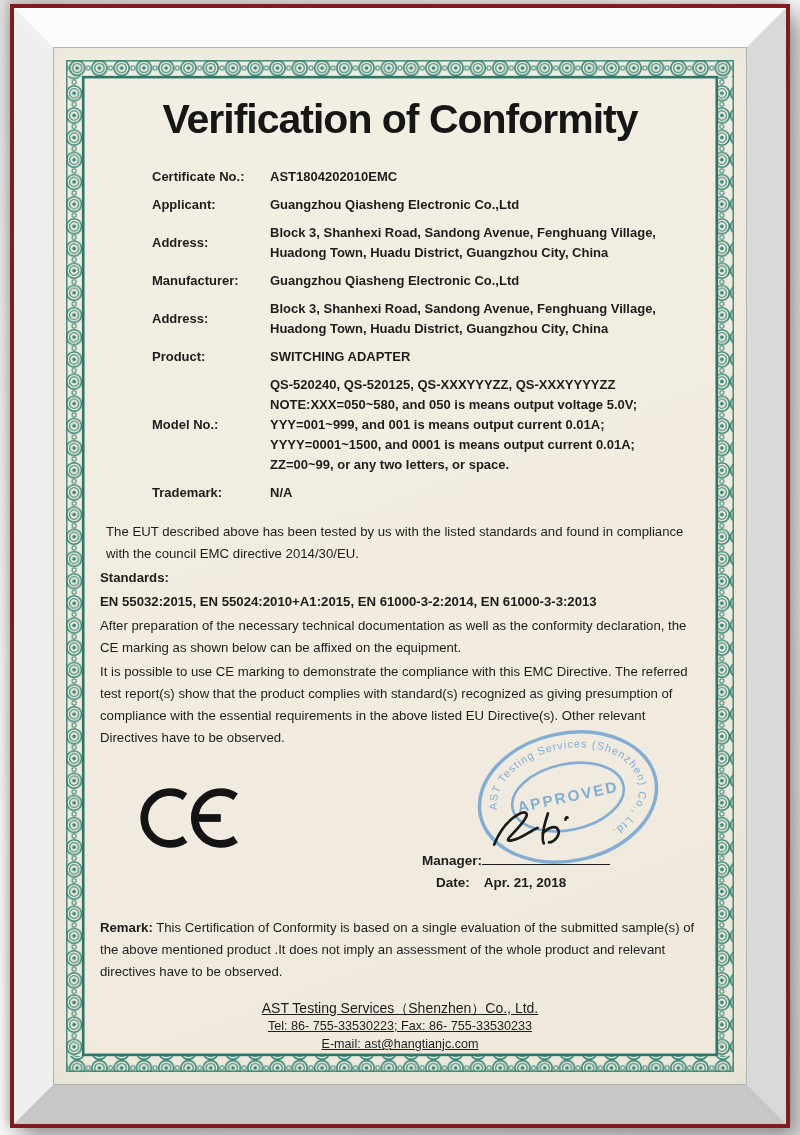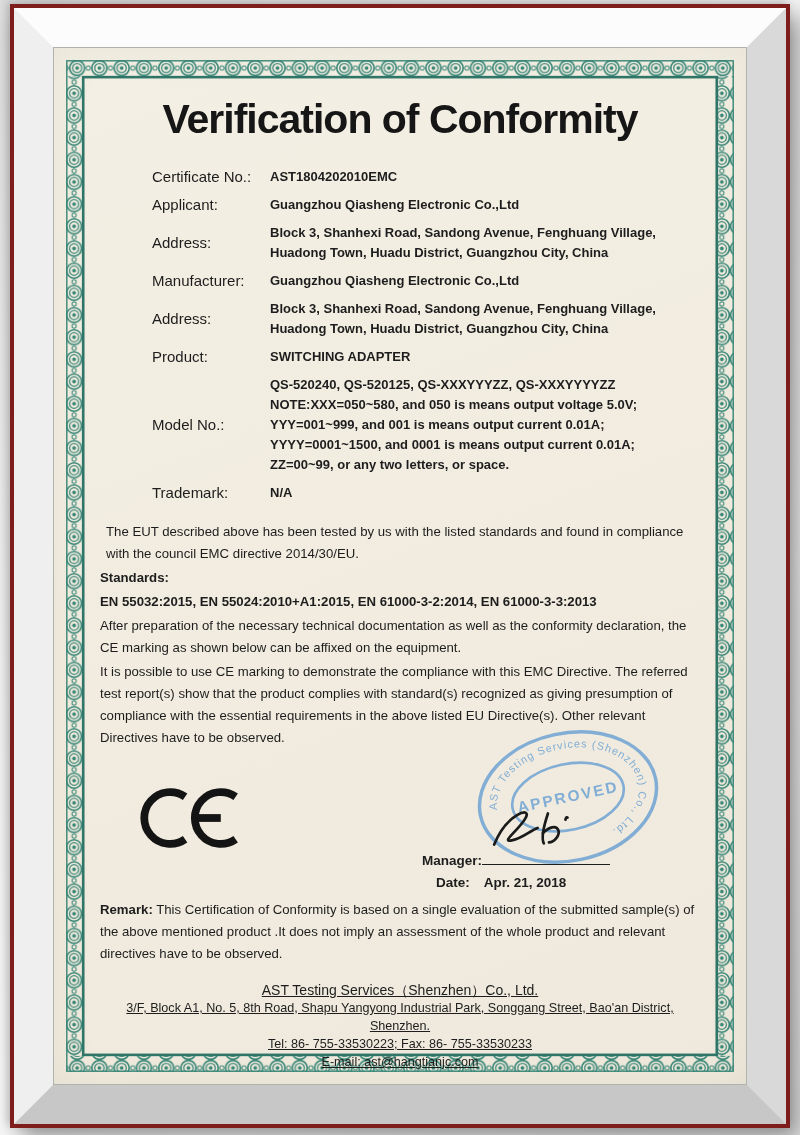--- a/index.html
+++ b/index.html
@@ -37,40 +37,40 @@
   .title {
     text-align: center;
     font-size: 41px; font-weight: bold; letter-spacing: -1px;
     color: #161616;
     margin: 12px 0 24px 0;
   }
   .fields { margin-left: 52px; }
   .field { display: flex; margin-bottom: 8px; }
   .flabel {
     flex: none; width: 118px;
-    font-size: 15px; font-weight: normal; line-height: 20px;
+    font-size: 13px; font-weight: bold; line-height: 20px;
   }
   .fvalue {
     font-size: 13px; font-weight: bold; line-height: 20px;
     white-space: pre-line;
   }
   .para { font-size: 13.2px; line-height: 22px; margin-top: 2px; }
   .para.pad { padding-left: 6px; }
   .bold { font-weight: bold; }
   .body-block { margin-top: 18px; }
   .ce-row { position: relative; height: 128px; margin-top: 12px; }
   .ce-mark { position: absolute; left: 40px; top: 22px; }
   .sign-block { position: absolute; right: 8px; top: 0; width: 270px; height: 128px; }
   .stamp { position: absolute; left: 48px; top: -36px; transform: rotate(-12deg); opacity: .82; z-index: 1; }
   .signature { position: absolute; left: 66px; top: 42px; z-index: 3; }
   .manager-line { position: absolute; left: 0; top: 92px; z-index: 2; font-size: 13.5px; font-weight: bold; }
   .sig-underline { display: inline-block; width: 128px; height: 3px; border-bottom: 1.6px solid #1d1d1d; }
   .date-line { position: absolute; left: 14px; top: 114px; z-index: 2; font-size: 13.5px; font-weight: bold; }
   .date-line .dval { margin-left: 14px; }
-  .remark { margin-top: 10px; }
+  .remark { margin-top: 28px; }
   .footer { text-align: center; margin-top: 16px; line-height: 18px; text-decoration: underline; }
   .footer .company { font-size: 14px; }
   .footer .line { font-size: 12.6px; }
 </style>
 </head>
 <body>
 
 <div class="frame">
   <div class="bevel">
     <div class="paper">
@@ -195,21 +195,20 @@
           </div>
         </div>
 
         <div class="para remark">
           <span class="bold">Remark:</span>
           <span>This Certification of Conformity is based on a single evaluation of the submitted sample(s) of the above mentioned product .It does not imply an assessment of the whole product and relevant directives have to be observed.</span>
         </div>
 
         <div class="footer">
           <div class="company">AST Testing Services（Shenzhen）Co., Ltd.</div>
-          <div class="line">3/F, Block A1, No. 5, 8th Road, Shapu Yangyong Industrial Park, Songgang Street, Bao'an District, Shenzhen.</div>
           <div class="line">Tel: 86- 755-33530223; Fax: 86- 755-33530233</div>
           <div class="line">E-mail: ast@hangtianjc.com</div>
         </div>
 
       </div>
     </div>
   </div>
 </div>
 
 </body></html>

